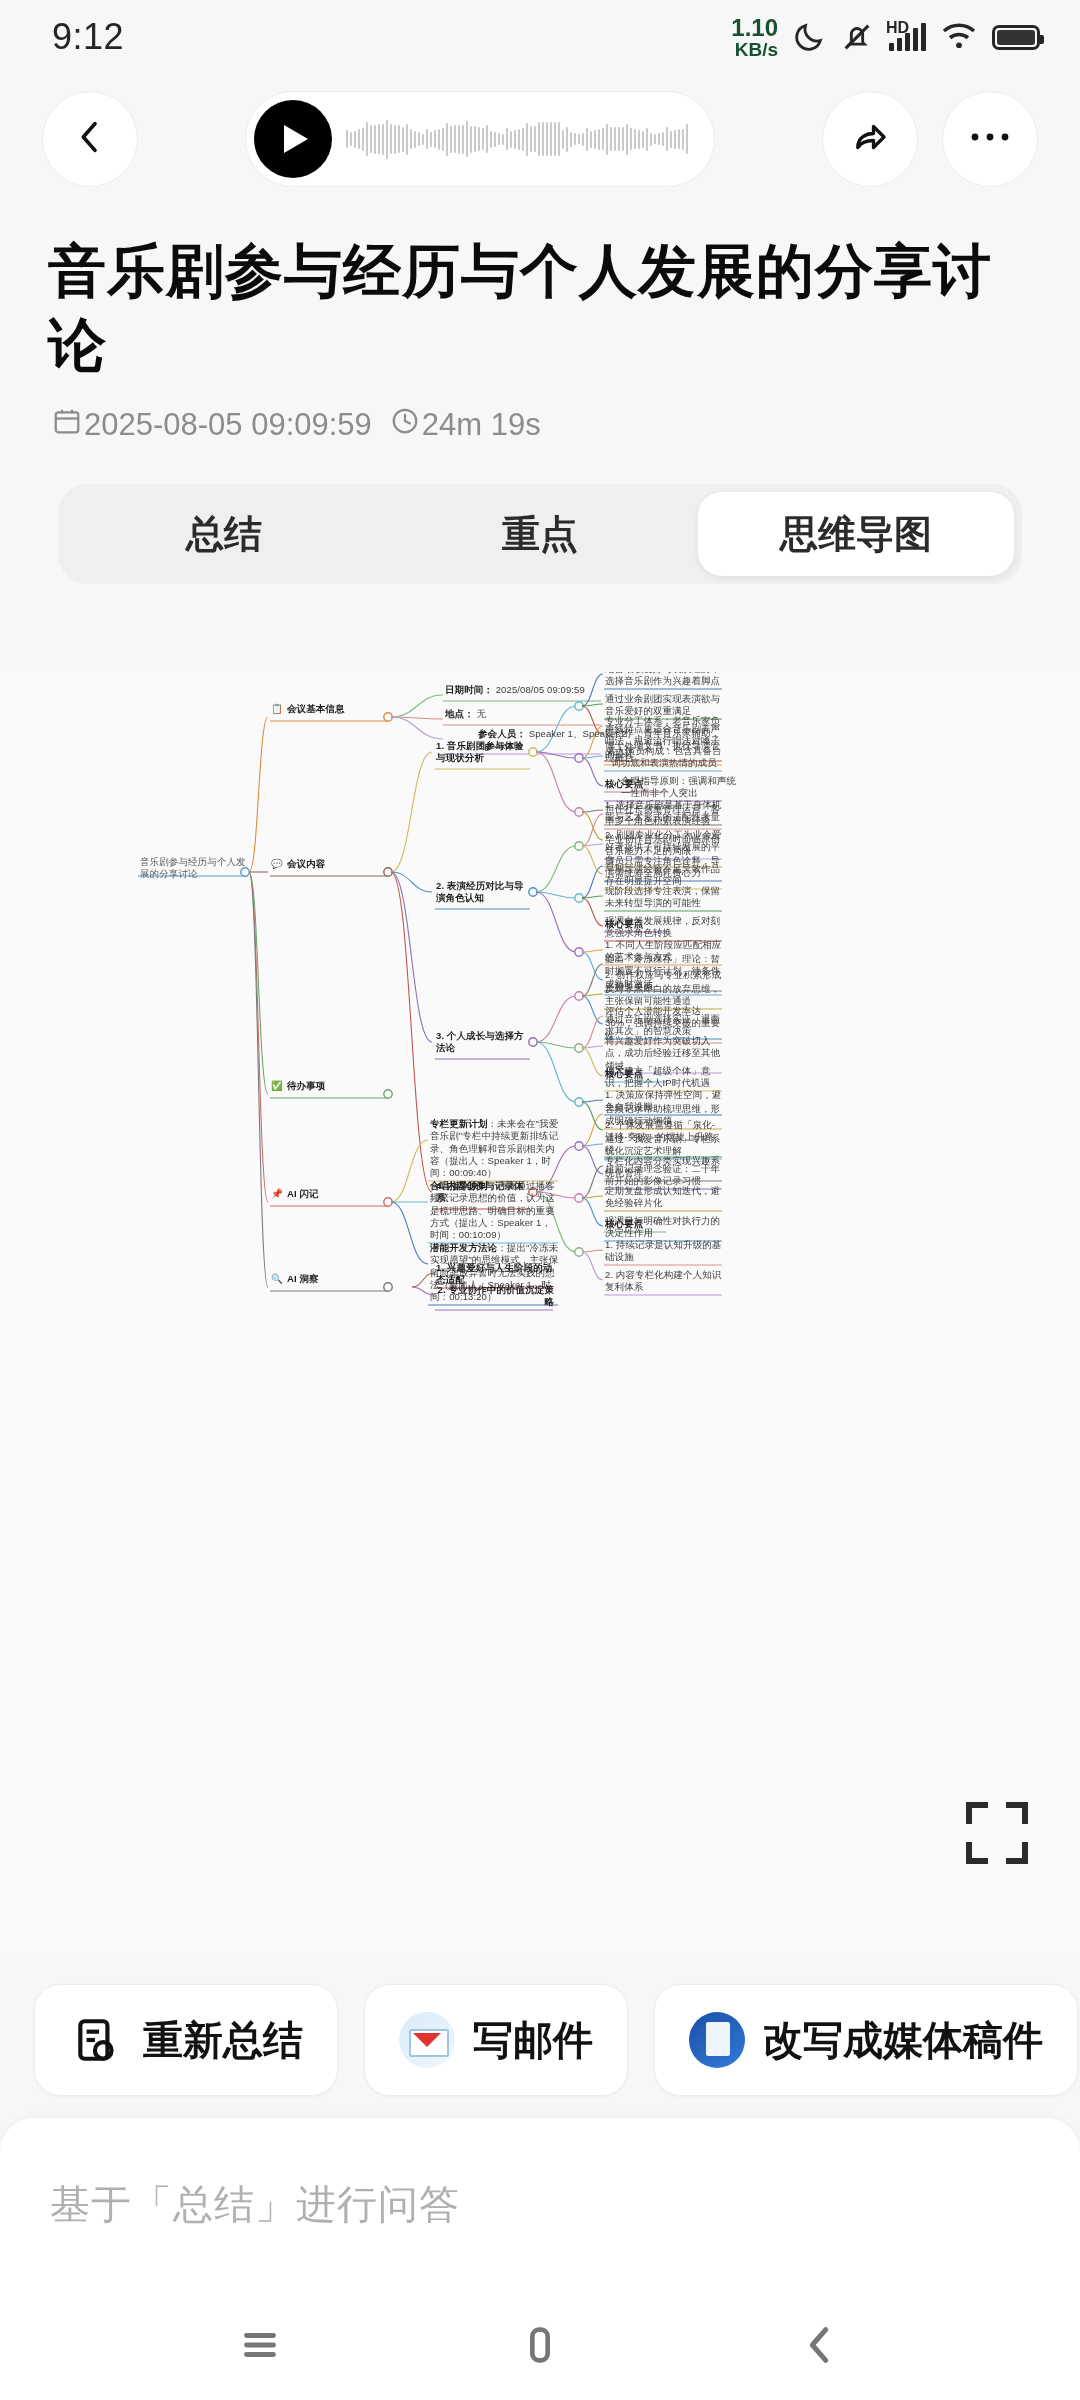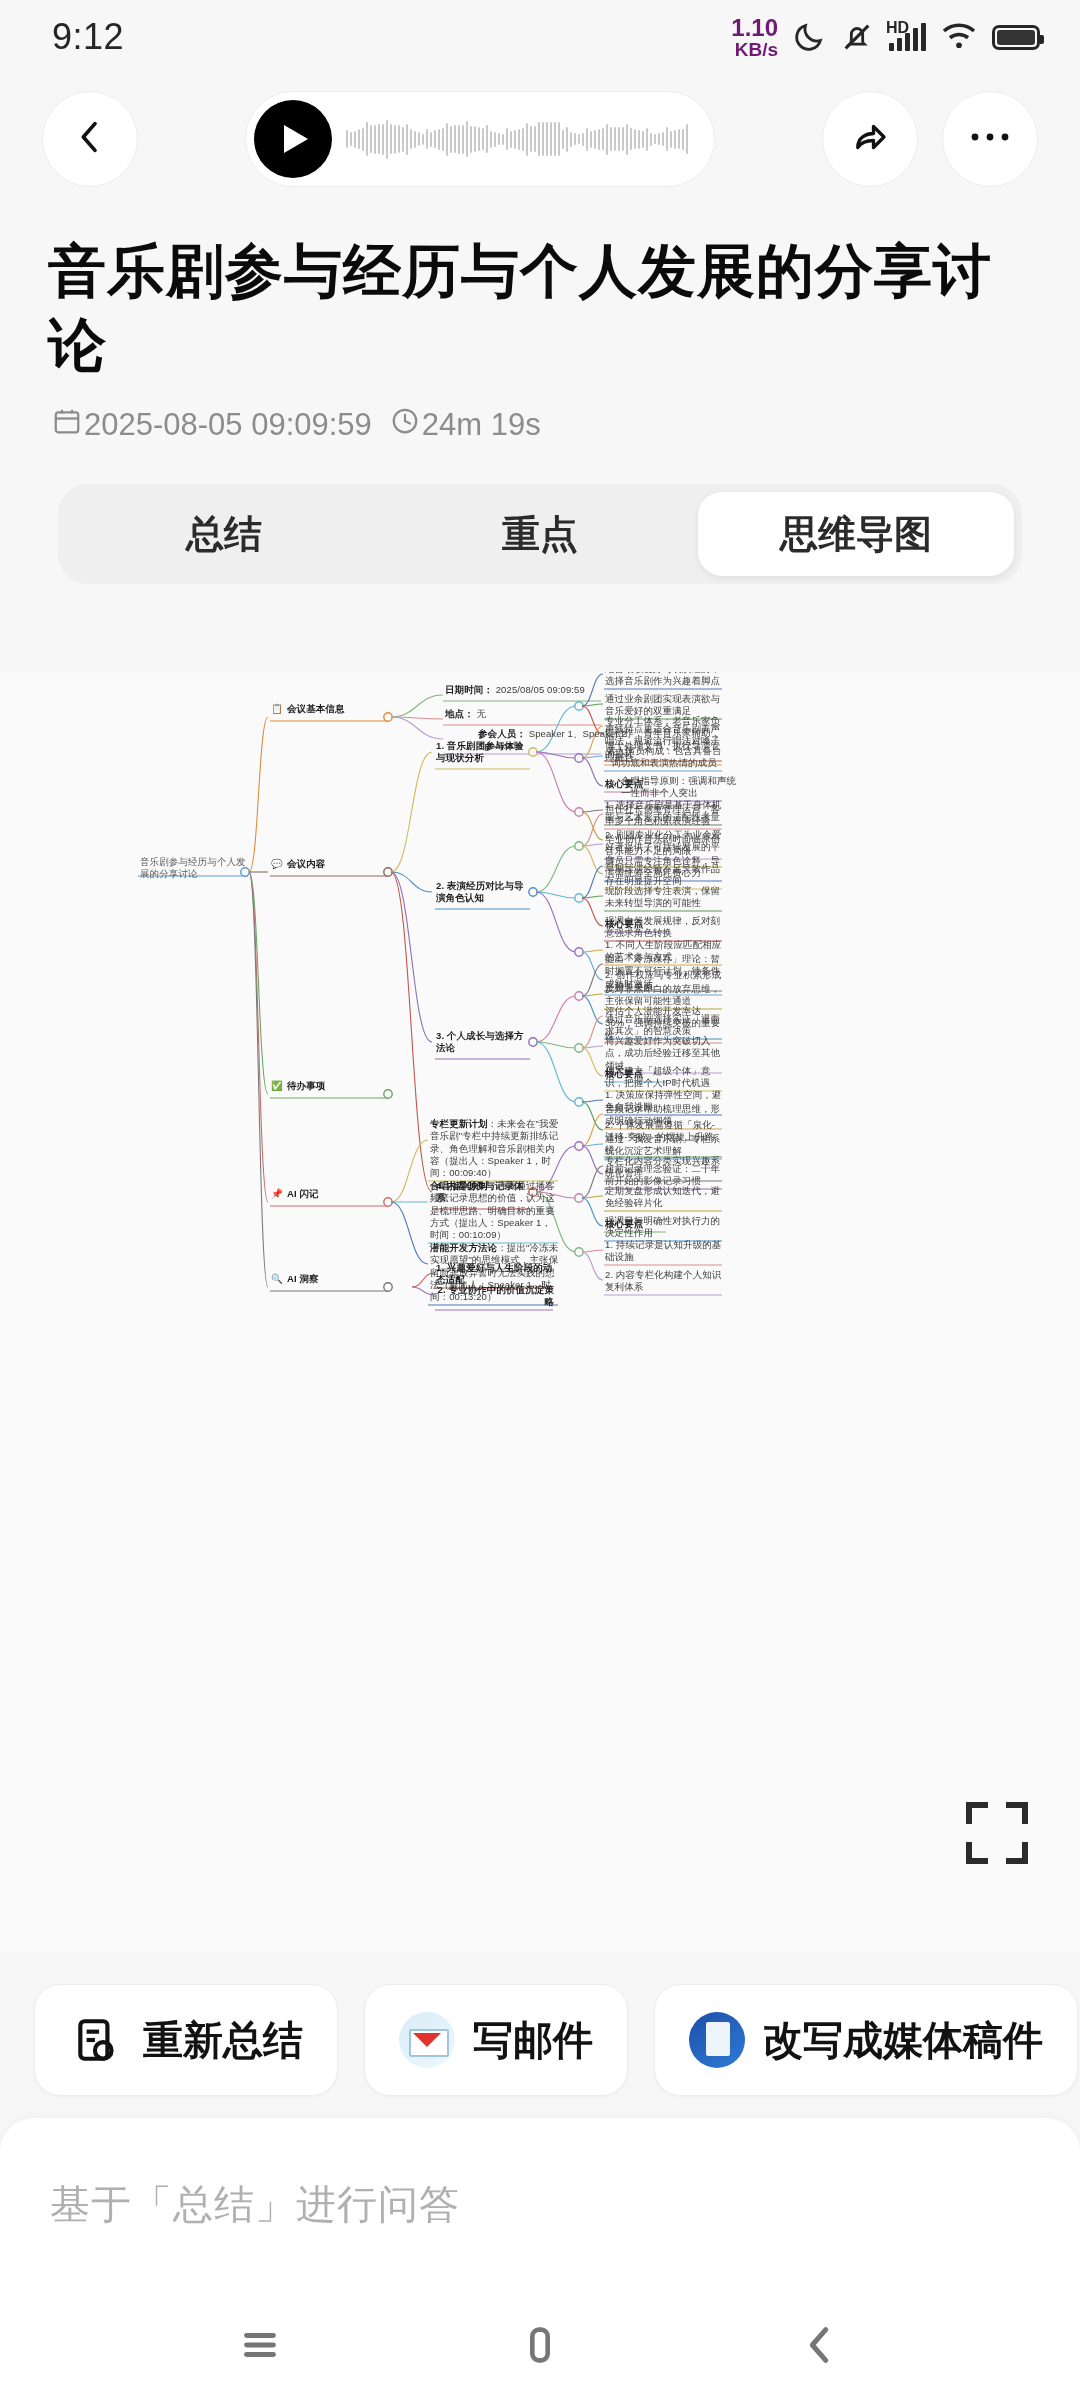--- a/index.html
+++ b/index.html
@@ -12,21 +12,21 @@
     position:relative;
   }
 
   
   .statusbar{
     height:74px; display:flex; align-items:center;
     justify-content:space-between; padding:0 40px 0 52px;
   }
   .sb-time{ font-size:36px; font-weight:500; color:#262626; letter-spacing:.5px;}
   .sb-right{ display:flex; align-items:center; gap:14px; }
-  .sb-net{ text-align:right; line-height:1.0; color:#701a75; font-weight:700;}
+  .sb-net{ text-align:right; line-height:1.0; color:#14532d; font-weight:700;}
   .sb-net .n1{ font-size:24px; display:block; }
   .sb-net .n2{ font-size:19px; display:block; }
   .sb-ico{ display:flex; align-items:center; }
   .hdwrap{ position:relative; display:flex; align-items:flex-end; }
   .hdlbl{ position:absolute; top:-4px; left:-2px; font-size:16px; font-weight:700; color:#262626;}
   .bars{ display:flex; align-items:flex-end; gap:3px; height:28px; margin-left:1px;}
   .bars i{ width:5px; background:#262626; border-radius:1px; }
   .bars i:nth-child(1){height:8px}.bars i:nth-child(2){height:13px}
   .bars i:nth-child(3){height:18px}.bars i:nth-child(4){height:23px}
   .bars i:nth-child(5){height:28px}

